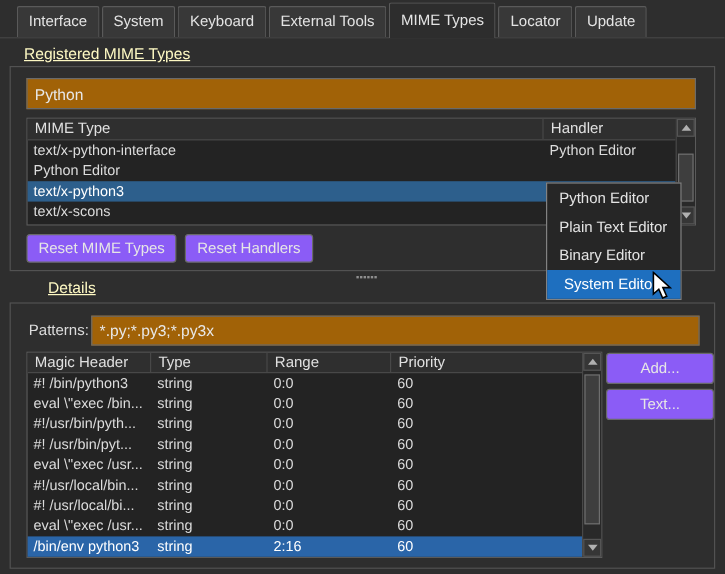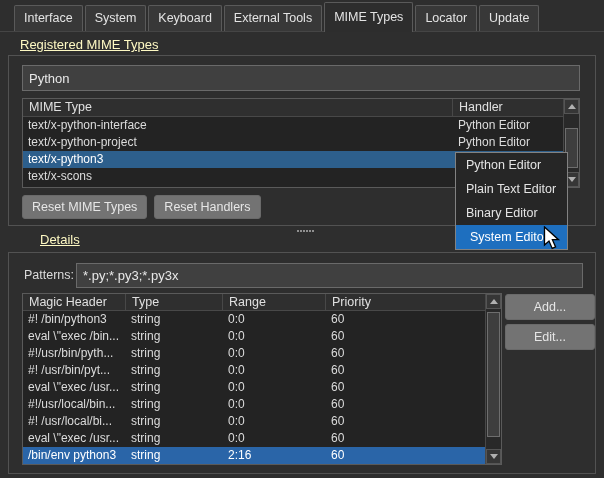--- a/index.html
+++ b/index.html
@@ -11,21 +11,21 @@
   .tab { height:26px; line-height:24px; padding:0 9px; background:#383838; border:1px solid #5a5a5a; border-bottom:none; border-radius:2px 2px 0 0; margin-right:2px; color:#e4e4e4; font-size:12.5px; white-space:nowrap; }
   .tab.active { height:30px; line-height:28px; background:#2d2d2d; margin-bottom:-1px; position:relative; z-index:2; }
 
   
   .grouplabel { position:absolute; left:20px; color:#fef9c3; font-size:13px;text-decoration:underline; }
   .groupbox { position:absolute; left:8px; width:588px; border:1px solid #525252; }
   #gb-registered { top:55px; height:171px; }
   #gb-details { top:252px; height:222px; }
 
   
-  .textbox { position:absolute; background:#404040; border:1px solid #6a6a6a; color:#e8e8e8; padding:0 6px; font-size:13px; font-family:"Liberation Sans", sans-serif; outline:none; }
+  .textbox { position:absolute; background:#a16207; border:1px solid #6a6a6a; color:#e8e8e8; padding:0 6px; font-size:13px; font-family:"Liberation Sans", sans-serif; outline:none; }
   #filter-input { left:22px; top:65px; width:558px; height:26px; }
   #patterns-input { left:76px; top:263px; width:507px; height:25px; }
   #patterns-label { position:absolute; left:24px; top:263px; height:25px; line-height:25px; font-size:12.5px; }
 
   
   .table { position:absolute; background:#232323; border:1px solid #5a5a5a; font-size:12px; }
   #mime-table { left:22px; top:98px; width:558px; height:90px; }
   #magic-table { left:22px; top:293px; width:480px; height:172px; }
   .thead { display:flex; background:#2f2f2f; border-bottom:1px solid #484848; color:#e0e0e0; }
   #mime-table .thead { height:18px; line-height:17px; }
@@ -46,21 +46,21 @@
 
   
   .vscroll { position:absolute; top:0; right:0; width:16px; height:100%; background:#292929; border-left:1px solid #484848; display:flex; flex-direction:column; }
   .sbtn { height:15px; background:#363636; border:1px solid #555; display:flex; align-items:center; justify-content:center; flex:none; }
   .strack { flex:1; position:relative; }
   .sthumb { position:absolute; left:1px; right:1px; background:#3e3e3e; border:1px solid #6e6e6e; }
   .tri-up { width:0; height:0; border-left:4px solid transparent; border-right:4px solid transparent; border-bottom:5px solid #b0b0b0; }
   .tri-down { width:0; height:0; border-left:4px solid transparent; border-right:4px solid transparent; border-top:5px solid #b0b0b0; }
 
   
-  .btn { background:#737373; border:1px solid #6a6a6a; border-radius:3px; color:#e6e6e6; font-size:12.5px; font-family:"Liberation Sans", sans-serif; height:24px; padding:0 9px; }
+  .btn { background:#8b5cf6; border:1px solid #6a6a6a; border-radius:3px; color:#e6e6e6; font-size:12.5px; font-family:"Liberation Sans", sans-serif; height:24px; padding:0 9px; }
   #reset-row { position:absolute; left:22px; top:195px; display:flex; gap:7px; }
   .side-btn { position:absolute; left:505px; width:90px; height:26px; }
   #btn-add { top:294px; }
   #btn-edit { top:324px; }
   #btn-remove { top:353px; }
 
   
   .splitter { position:absolute; left:297px; top:230px; display:flex; gap:1px; }
   .splitter i { width:2px; height:2px; background:#8f8f8f; display:block; }
 
@@ -96,21 +96,20 @@
     <div class="rows">
       <div class="thead">
         <div class="th c-mime">MIME Type</div>
         <div class="th c-handler">Handler</div>
       </div>
       <div class="tr">
         <div class="td c-mime">text/x-python-interface</div>
         <div class="td c-handler">Python Editor</div>
       </div>
       <div class="tr">
-        <div class="td c-mime">text/x-python-project</div>
         <div class="td c-handler">Python Editor</div>
       </div>
       <div class="tr sel-mime">
         <div class="td c-mime">text/x-python3</div>
         <div class="td c-handler"></div>
       </div>
       <div class="tr">
         <div class="td c-mime">text/x-scons</div>
         <div class="td c-handler"></div>
       </div>
@@ -218,21 +217,21 @@
       <div class="strack">
           <div class="sthumb" style="top:3px;height:125px;"></div>
         </div>
       <div class="sbtn">
           <span class="tri-down"></span>
         </div>
     </div>
   </div>
 
   <button class="btn side-btn" id="btn-add">Add...</button>
-  <button class="btn side-btn" id="btn-edit">Edit...</button>
+  <button class="btn side-btn" id="btn-edit">Text...</button>
 
   <div class="dropdown">
     <div class="dd-item">Python Editor</div>
     <div class="dd-item">Plain Text Editor</div>
     <div class="dd-item">Binary Editor</div>
     <div class="dd-item highlighted">System Editor</div>
   </div>
 
   <svg id="cursor" width="19" height="25" viewBox="0 0 19 25">
     <polygon points="1.5,1 1.5,19 6,15 9.2,22.4 12.6,20.9 9.4,13.7 15.5,13.7" fill="#ffffff" stroke="#000000" stroke-width="1.3" stroke-linejoin="miter"></polygon>

